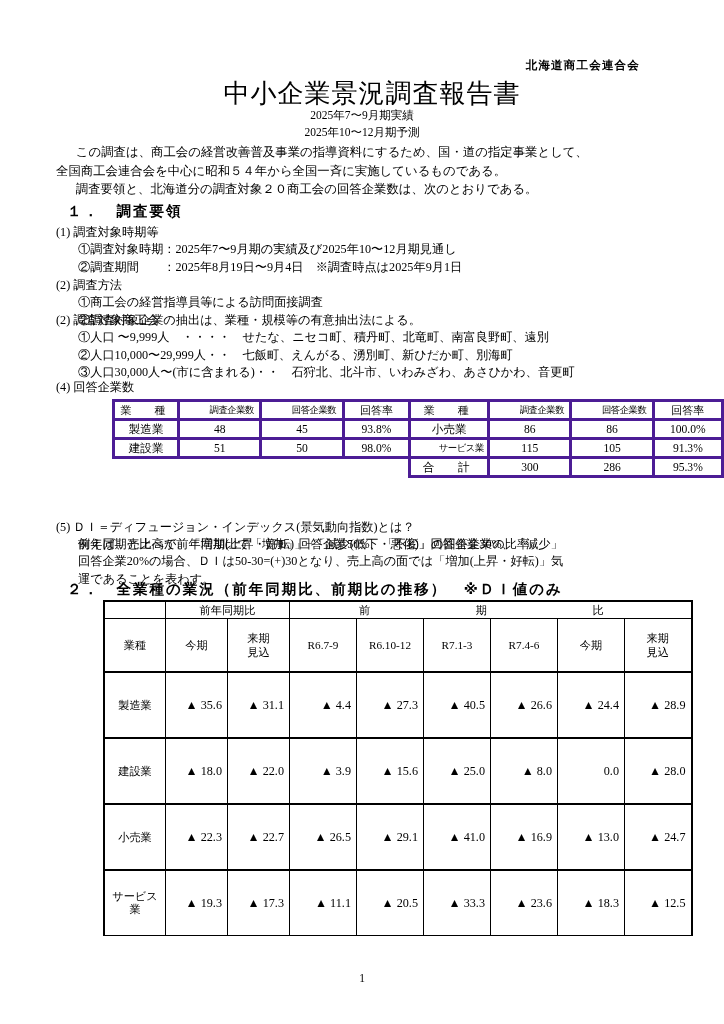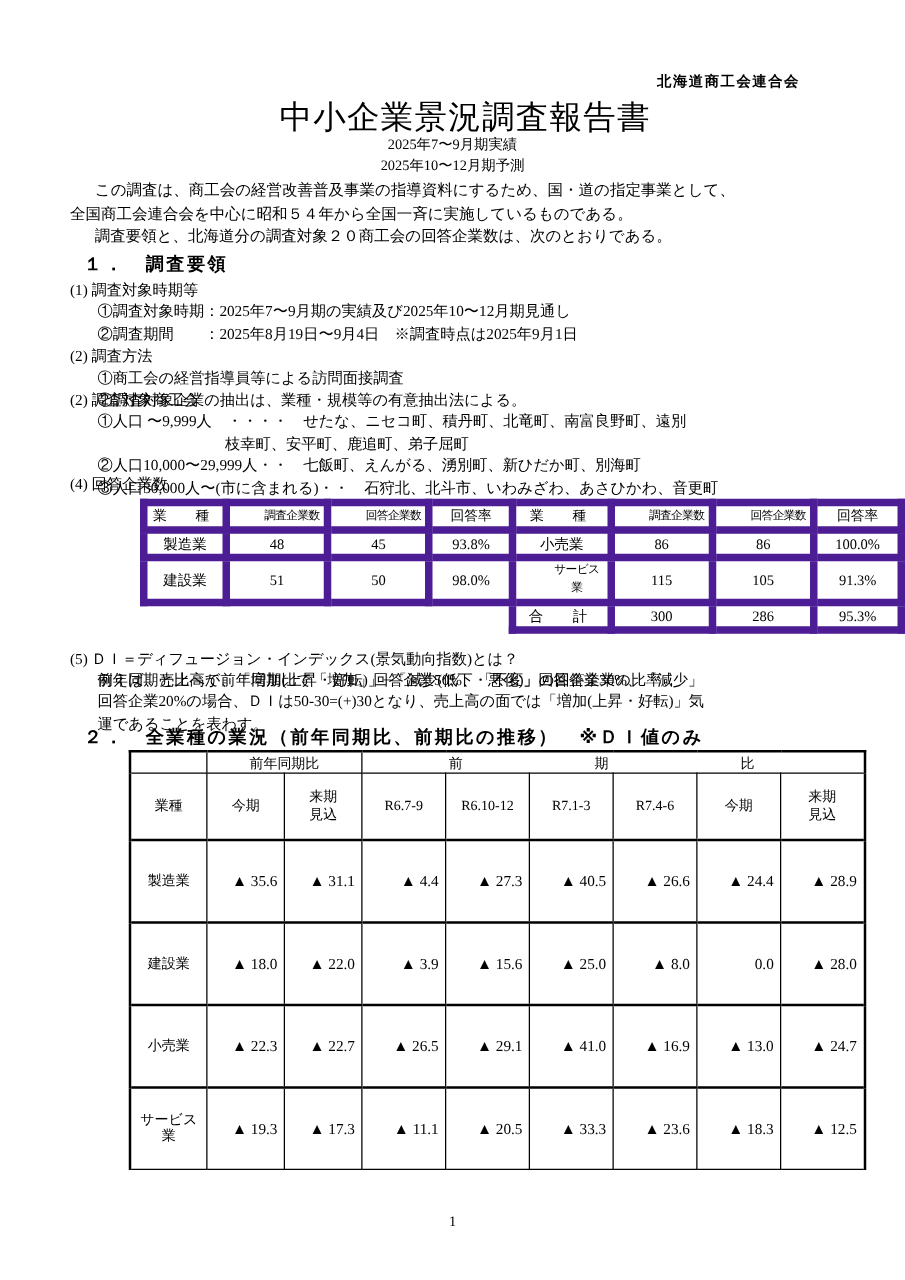--- a/index.html
+++ b/index.html
@@ -111,21 +111,21 @@
     font-size: 12.2px;
   }
   table.resp {
     position: absolute;
     top: 399px;
     left: 112px;
     border-collapse: collapse;
     font-size: 11.6px;
   }
   table.resp td {
-    border: 6px solid #4c1d95;
+    border: 3px solid #4c1d95;
     height: 16px;
     text-align: center;
     padding: 0 2px;
     line-height: 15px;
   }
   table.resp td.hd { font-size: 11px; }
   table.resp td.name { width: 78px; }
   table.resp td.num  { width: 86px; }
   table.resp td.rate { width: 84px; }
   table.resp td.blank { border: none; }
@@ -209,21 +209,20 @@
 
   <div class="block" id="b-2">
     <div class="lv1">(2) 調査方法</div>
     <div class="lv2">①商工会の経営指導員等による訪問面接調査</div>
     <div class="lv2">②調査対象企業の抽出は、業種・規模等の有意抽出法による。</div>
   </div>
 
   <div class="block" id="b-3">
     <div class="lv1">(2) 調査対象商工会</div>
     <div class="lv2">①人口 〜9,999人　・・・・　せたな、ニセコ町、積丹町、北竜町、南富良野町、遠別</div>
-    <div class="lv3">枝幸町、安平町、鹿追町、弟子屈町</div>
     <div class="lv2">②人口10,000〜29,999人・・　七飯町、えんがる、湧別町、新ひだか町、別海町</div>
     <div class="lv2">③人口30,000人〜(市に含まれる)・・　石狩北、北斗市、いわみざわ、あさひかわ、音更町</div>
   </div>
 
   <div class="lbl-4">(4) 回答企業数</div>
 
   <table class="resp">
     <tbody>
         <tr>
       <td class="hd name sp">業　種</td>

